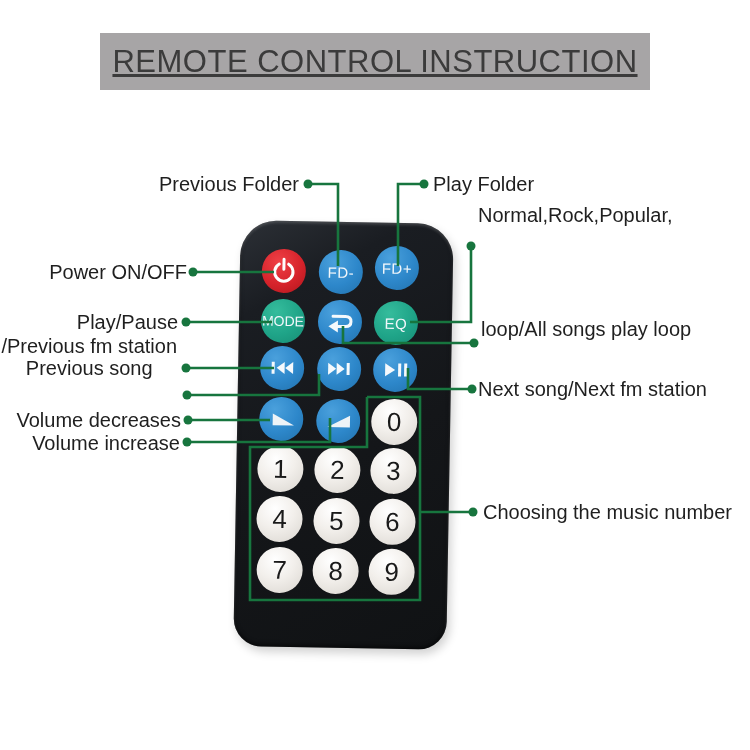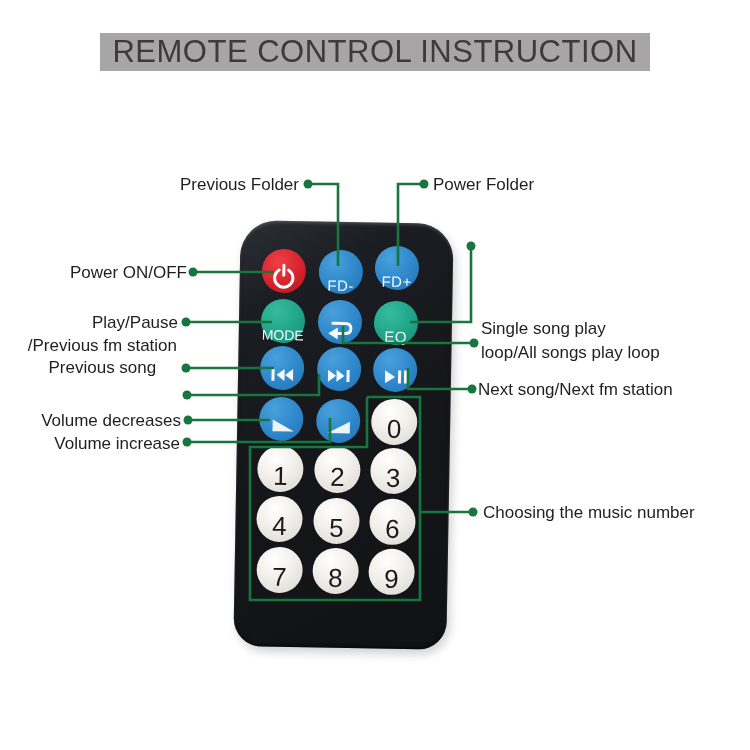--- a/index.html
+++ b/index.html
@@ -1,49 +1,49 @@
 <!DOCTYPE html>
 <html><head>
 <meta charset="utf-8">
 <style>
   html,body{margin:0;padding:0;}
   body{
     width:750px;height:750px;position:relative;background:#ffffff;
     font-family:"Liberation Sans", sans-serif;overflow:hidden;
   }
   .titlebar{
-    position:absolute;left:100px;top:33px;width:550px;height:38px;
+    position:absolute;left:100px;top:33px;width:550px;height:57px;
     background:#a7a5a6;display:flex;align-items:center;justify-content:center;
-    color:#3b3b3b;font-size:31px;letter-spacing:.5px;
+    color:#3b3b3b;font-size:31px;letter-spacing:.5px;text-decoration:underline;
   }
   .remote{
     position:absolute;left:237px;top:222px;width:213px;height:426px;
     background:linear-gradient(150deg,#2c3036 0%,#1a1d22 18%,#141619 55%,#101214 100%);
     border-radius:36px 36px 28px 28px;
     box-shadow:inset 0 2px 3px rgba(255,255,255,.18), inset 0 -2px 4px rgba(0,0,0,.6), 3px 5px 10px rgba(0,0,0,.18);
     transform:rotate(1deg);transform-origin:center;
   }
   .btn{
     position:absolute;width:44px;height:44px;border-radius:50%;
-    display:flex;align-items:flex-end;justify-content:center;
+    display:flex;align-items:center;justify-content:center;
     color:#f2f7fb;
   }
   .btn.blue{background:radial-gradient(circle at 35% 28%,#4aa0dc 0%,#2d87ca 55%,#2272ad 100%);}
   .btn.teal{background:radial-gradient(circle at 35% 28%,#35bc9c 0%,#1fa488 55%,#178c74 100%);}
   .btn.red{background:radial-gradient(circle at 38% 30%,#ef4046 0%,#d6232b 55%,#b0161d 100%);}
   .btn.white{
     width:46px;height:46px;
     background:radial-gradient(circle at 40% 28%,#ffffff 0%,#f2efeb 45%,#d9d5cf 100%);
     color:#1a1a1a;font-size:26px;
   }
   .btn .cap{font-size:15px;letter-spacing:.5px;}
   .btn .cap.mode{font-size:14px;letter-spacing:0;}
   .lines{position:absolute;left:0;top:0;pointer-events:none;}
   .note{
-    position:absolute;color:#1f1f1f;font-size:17px;line-height:23px;white-space:nowrap;
+    position:absolute;color:#1f1f1f;font-size:20px;line-height:23px;white-space:nowrap;
   }
   .note.right-align{text-align:center;}
 </style>
 </head>
 <body>
 
 <div class="titlebar">
   <span>REMOTE CONTROL INSTRUCTION</span>
 </div>
 
@@ -168,35 +168,35 @@
     <circle cx="187" cy="395" r="4.5"></circle>
       <circle cx="188" cy="420" r="4.5"></circle>
     <circle cx="187" cy="442" r="4.5"></circle>
       <circle cx="474" cy="343" r="4.5"></circle>
     <circle cx="472" cy="389" r="4.5"></circle>
       <circle cx="473" cy="512" r="4.5"></circle>
   </g>
 </svg>
 
 <div class="note" style="right:451px;top:173px">Previous Folder</div>
-<div class="note" style="left:433px;top:173px">Power Folder</div>
+<div class="note" style="left:433px;top:173px">Play Folder</div>
 
 <div class="note" style="left:478px;top:204px">
+  <div>Normal,Rock,Popular,</div>
 </div>
 
 <div class="note right-align" style="right:563px;top:261px">Power ON/OFF</div>
 <div class="note right-align" style="right:572px;top:311px">Play/Pause</div>
 
 <div class="note right-align" style="right:573px;top:335px;line-height:22px">
   <div>/Previous fm station</div>
   <div>Previous song</div>
 </div>
 
 <div class="note" style="left:481px;top:317px;line-height:24px">
-  <div>Single song play</div>
   <div>loop/All songs play loop</div>
 </div>
 
 <div class="note" style="left:478px;top:378px">Next song/Next fm station</div>
 
 <div class="note right-align" style="right:569px;top:409px">Volume decreases</div>
 <div class="note right-align" style="right:570px;top:432px">Volume increase</div>
 
 <div class="note" style="left:483px;top:501px">Choosing the music number</div>
 

